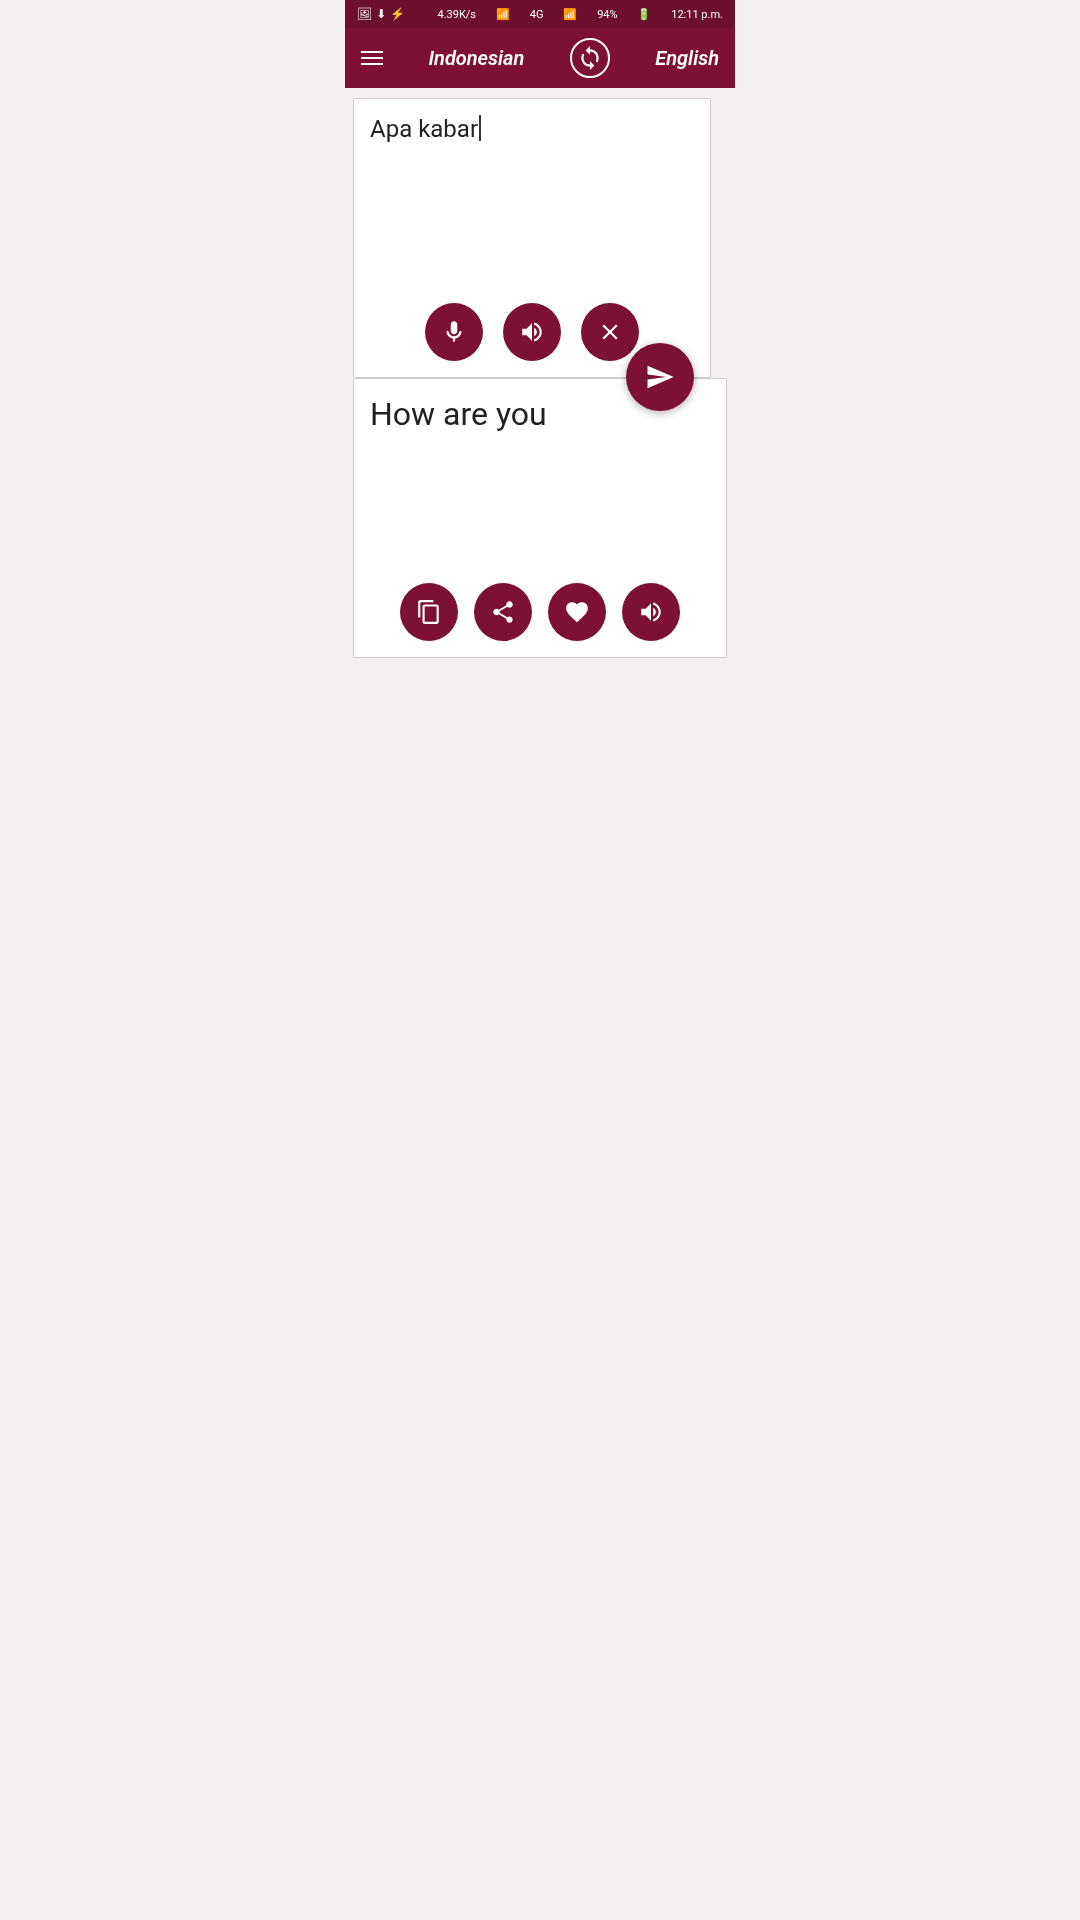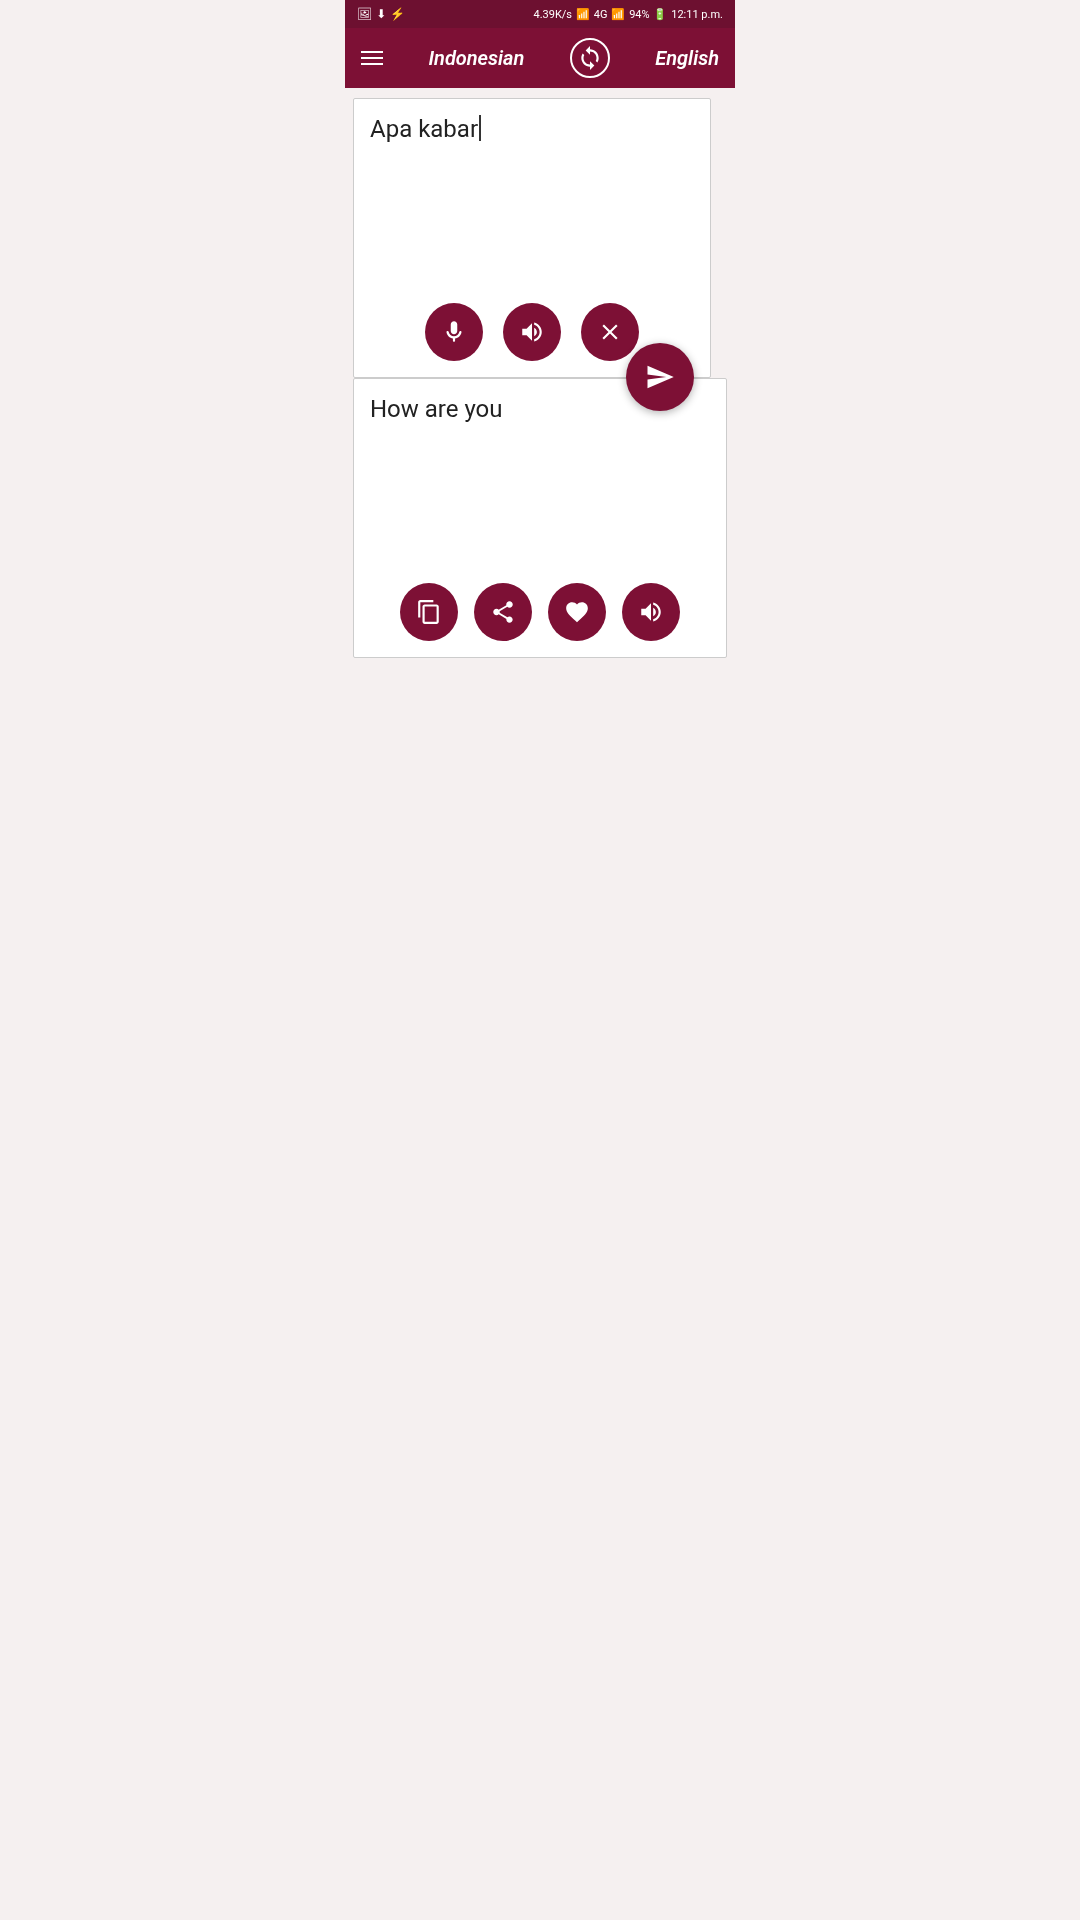--- a/index.html
+++ b/index.html
@@ -32,21 +32,21 @@
 
     .status-left {
       display: flex;
       align-items: center;
       gap: 4px;
     }
 
     .status-right {
       display: flex;
       align-items: center;
-      gap: 4px;
+      gap: 20px;
       font-size: 11px;
     }
 
     
     .nav-bar {
       background-color: #7d1035;
       color: white;
       display: flex;
       align-items: center;
       justify-content: space-between;
@@ -178,21 +178,21 @@
       background-color: white;
       border: 1.5px solid #ccc;
       margin: 0 8px 0 8px;
       border-radius: 2px;
       position: relative;
       min-height: 280px;
     }
 
     .output-text {
       padding: 16px 16px 80px 16px;
-      font-size: 24px;
+      font-size: 32px;
       color: #222;
       min-height: 220px;
     }
 
     .output-actions {
       position: absolute;
       bottom: 16px;
       left: 0;
       right: 0;
       display: flex;

